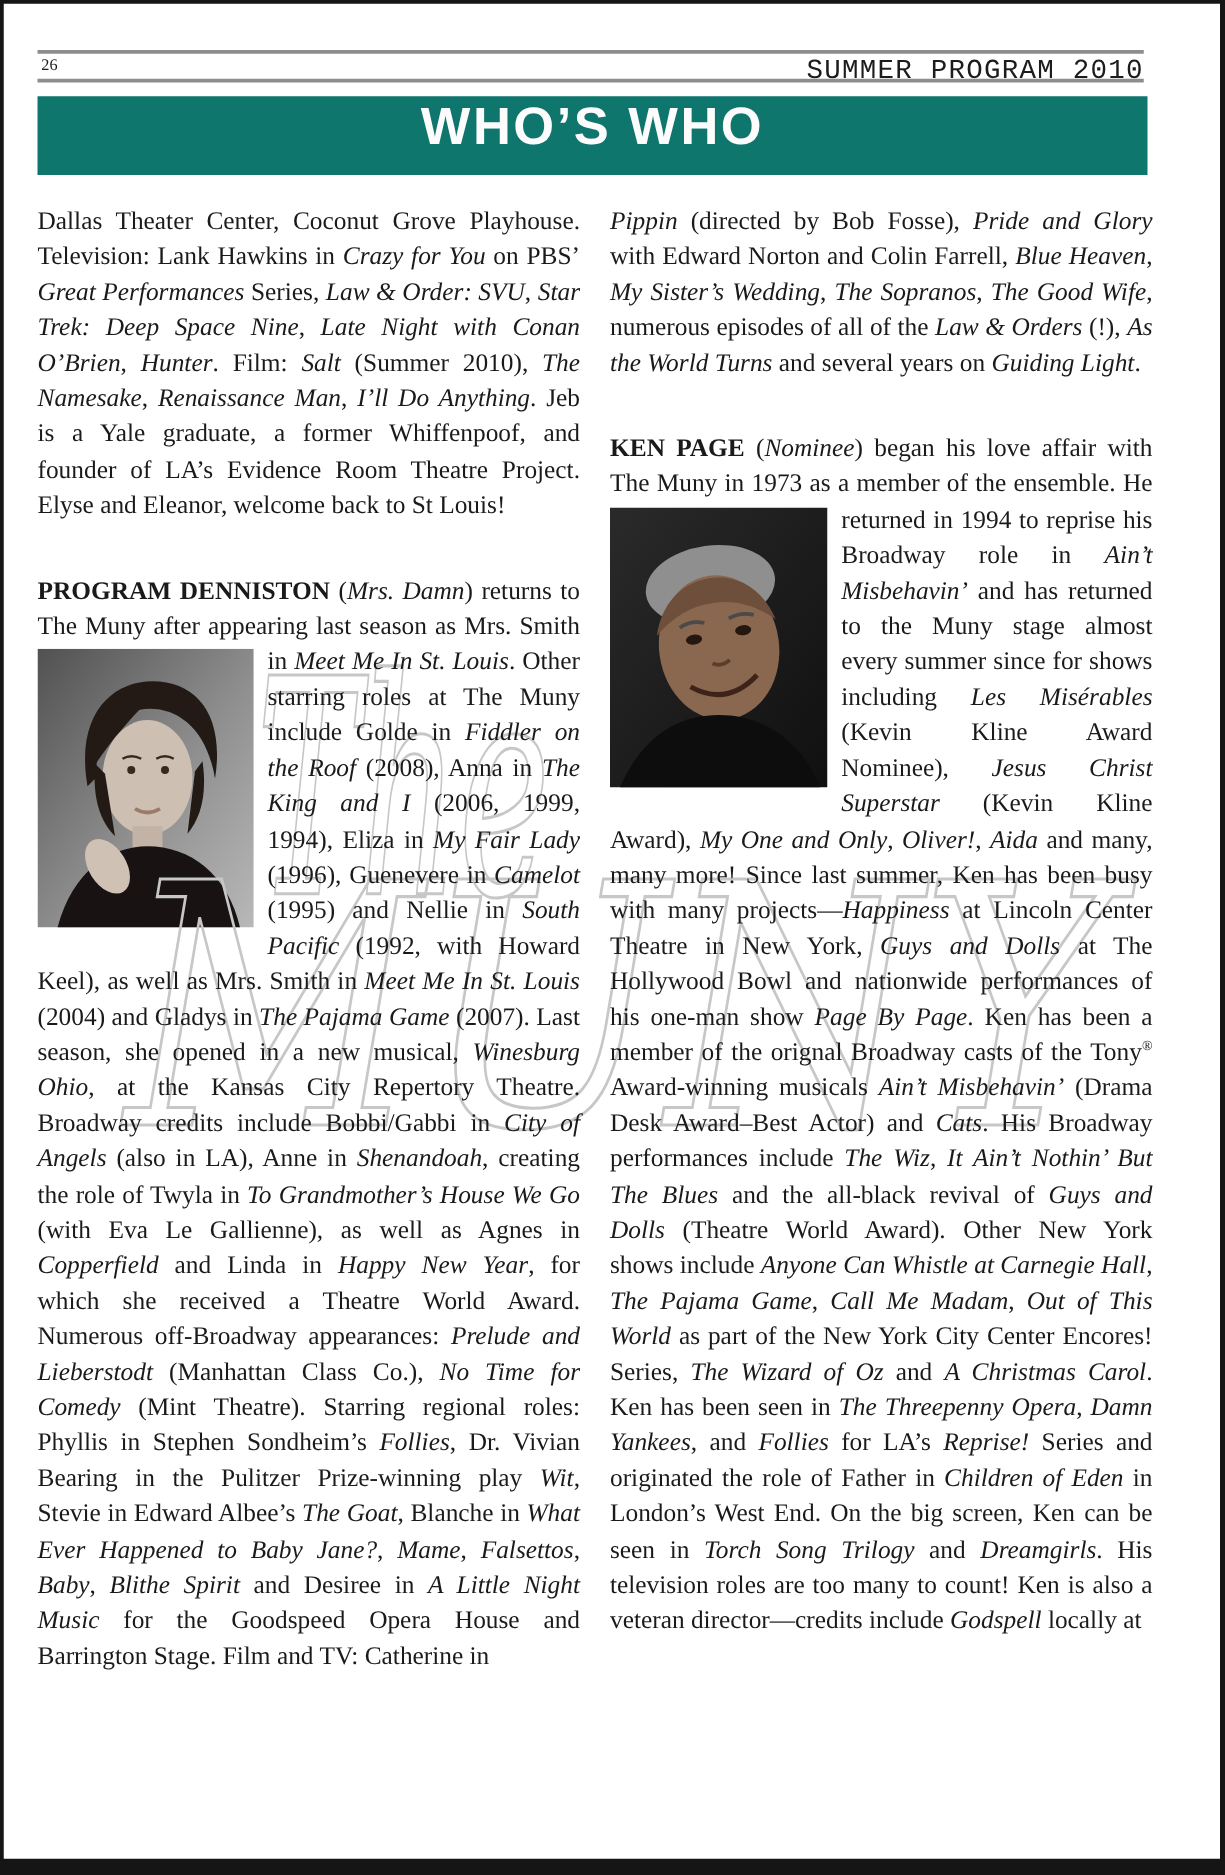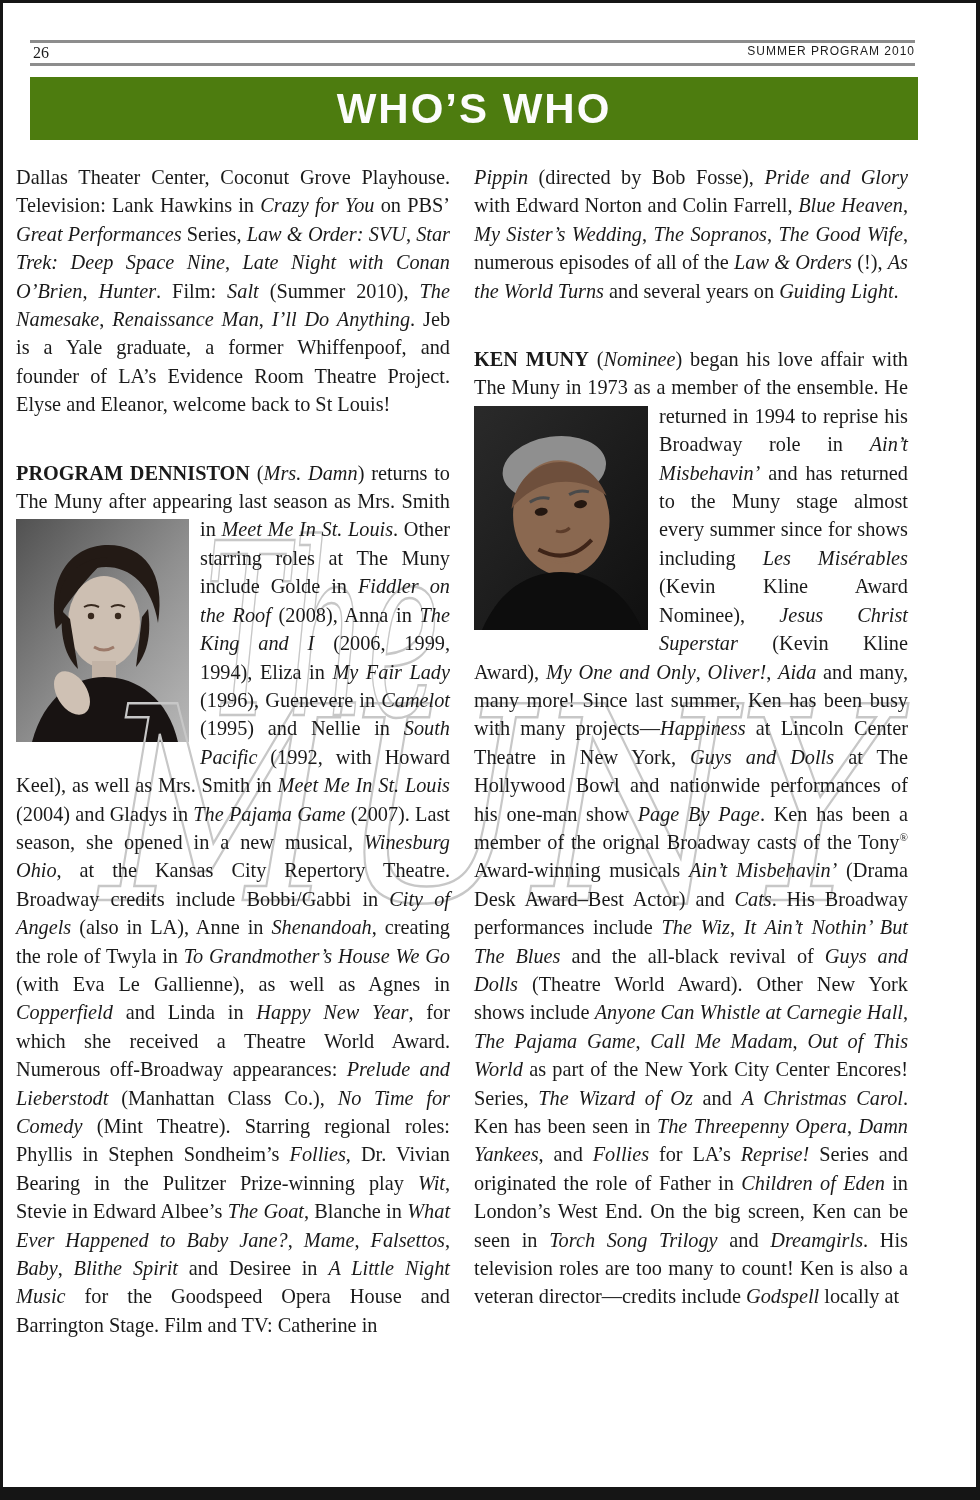--- a/index.html
+++ b/index.html
@@ -5,38 +5,38 @@
   html,body{margin:0;padding:0;background:#e8e8e8;}
   .page{
     position:relative;width:980px;height:1500px;background:#ffffff;
     overflow:hidden;font-family:"Liberation Serif",serif;color:#1a1a1a;
   }
   
   .rule{position:absolute;left:30px;width:885px;height:3px;background:#8d8d8d;}
   .rule-top{top:40px;}
   .rule-bottom{top:63px;}
   .page-num{
-    position:absolute;left:33px;top:44px;font-size:16px;color:#1c1c1c;
+    position:absolute;left:33px;top:44px;font-size:13px;color:#1c1c1c;
     font-family:"Liberation Serif",serif;
   }
   .program-title{
-    position:absolute;right:65px;top:44px;font-size:12px;letter-spacing:1px;
-    color:#1c1c1c;font-family:Liberation Sans, sans-serif;
+    position:absolute;right:65px;top:44px;font-size:22px;letter-spacing:1px;
+    color:#1c1c1c;font-family:Liberation Mono, monospace;
   }
   
   .banner{
-    position:absolute;left:30px;top:77px;width:888px;height:63px;background:#4d7c0f;
-    display:flex;align-items:center;justify-content:center;
+    position:absolute;left:30px;top:77px;width:888px;height:63px;background:#0f766e;
+    display:flex;justify-content:center;
   }
   .banner span{
     color:#fcfcfc;font-family:"Liberation Sans",sans-serif;font-weight:700;
     font-size:42px;letter-spacing:2px;
   }
   
-  .columns{position:absolute;left:16px;top:163px;width:892px;display:flex;gap:24px;}
+  .columns{position:absolute;left:30px;top:163px;width:892px;display:flex;gap:24px;}
   .col{width:434px;}
   .para{margin:0;text-align:justify;font-size:20.3px;line-height:28.4px;}
   .para + .para{margin-top:40px;}
   .rich{position:relative;z-index:2;}
   .rich b{font-weight:700;}
   .rich i{font-style:italic;}
   .rich sup{font-size:55%;vertical-align:super;line-height:0;}
   
   .headshot{
     float:left;position:relative;margin:4px 11px 7px 0;line-height:0;
@@ -100,21 +100,21 @@
           <path d="M78,128 Q88,134 98,128" stroke="#9c7a6a" stroke-width="3" fill="none"></path>
           <rect x="76" y="142" width="24" height="24" fill="#c2b3a6"></rect>
           <path d="M16,223 C28,178 58,158 88,158 C122,158 152,180 162,223 Z" fill="#181312"></path>
           <ellipse cx="56" cy="174" rx="15" ry="24" fill="#cfc1b4" transform="rotate(-32 56 174)"></ellipse>
         </svg>
           </span><span class="rich"><span>Mrs. Smith in </span><i>Meet Me In St. Louis</i><span>. Other starring roles at The Muny include Golde in </span><i>Fiddler on the Roof</i><span> (2008), Anna in </span><i>The King and I</i><span> (2006, 1999, 1994), Eliza in </span><i>My Fair Lady</i><span> (1996), Guenevere in </span><i>Camelot</i><span> (1995) and Nellie in </span><i>South Pacific</i><span> (1992, with Howard Keel), as well as Mrs. Smith in </span><i>Meet Me In St. Louis</i><span> (2004) and Gladys in </span><i>The Pajama Game</i><span> (2007). Last season, she opened in a new musical, </span><i>Winesburg Ohio</i><span>, at the Kansas City Repertory Theatre. Broadway credits include Bobbi/Gabbi in </span><i>City of Angels</i><span> (also in LA), Anne in </span><i>Shenandoah</i><span>, creating the role of Twyla in </span><i>To Grandmother’s House We Go</i><span> (with Eva Le Gallienne), as well as Agnes in </span><i>Copperfield</i><span> and Linda in </span><i>Happy New Year</i><span>, for which she received a Theatre World Award. Numerous off-Broadway appearances: </span><i>Prelude and Lieberstodt</i><span> (Manhattan Class Co.), </span><i>No Time for Comedy</i><span> (Mint Theatre). Starring regional roles: Phyllis in Stephen Sondheim’s </span><i>Follies</i><span>, Dr. Vivian Bearing in the Pulitzer Prize-winning play </span><i>Wit</i><span>, Stevie in Edward Albee’s </span><i>The Goat</i><span>, Blanche in </span><i>What Ever Happened to Baby Jane?</i><span>, </span><i>Mame</i><span>, </span><i>Falsettos</i><span>, </span><i>Baby</i><span>, </span><i>Blithe Spirit</i><span> and Desiree in </span><i>A Little Night Music</i><span> for the Goodspeed Opera House and Barrington Stage. Film and TV: Catherine in</span></span></p>
     </div>
 
     <div class="col">
       <p class="para"><span class="rich"><i>Pippin</i><span> (directed by Bob Fosse), </span><i>Pride and Glory</i><span> with Edward Norton and Colin Farrell, </span><i>Blue Heaven</i><span>, </span><i>My Sister’s Wedding</i><span>, </span><i>The Sopranos</i><span>, </span><i>The Good Wife</i><span>, numerous episodes of all of the </span><i>Law &amp; Orders</i><span> (!), </span><i>As the World Turns</i><span> and several years on </span><i>Guiding Light</i><span>.</span></span></p>
-      <p class="para"><span class="rich"><b>KEN MUNY</b><span> (</span><i>Nominee</i><span>) began his love affair with The Muny in 1973 as a member of the </span></span><span class="headshot">
+      <p class="para"><span class="rich"><b>KEN PAGE</b><span> (</span><i>Nominee</i><span>) began his love affair with The Muny in 1973 as a member of the </span></span><span class="headshot">
             <svg width="174" height="224" viewBox="0 0 174 224">
           <defs>
             <linearGradient id="kbg" x1="0" y1="0" x2="1" y2="1">
               <stop offset="0" stop-color="#2a2a2a"></stop>
               <stop offset="1" stop-color="#101010"></stop>
             </linearGradient>
           </defs>
           <rect width="174" height="224" fill="url(#kbg)"></rect>
           <g transform="rotate(-8 87 110)">
             <ellipse cx="87" cy="62" rx="52" ry="32" fill="#8f8f8f"></ellipse>

